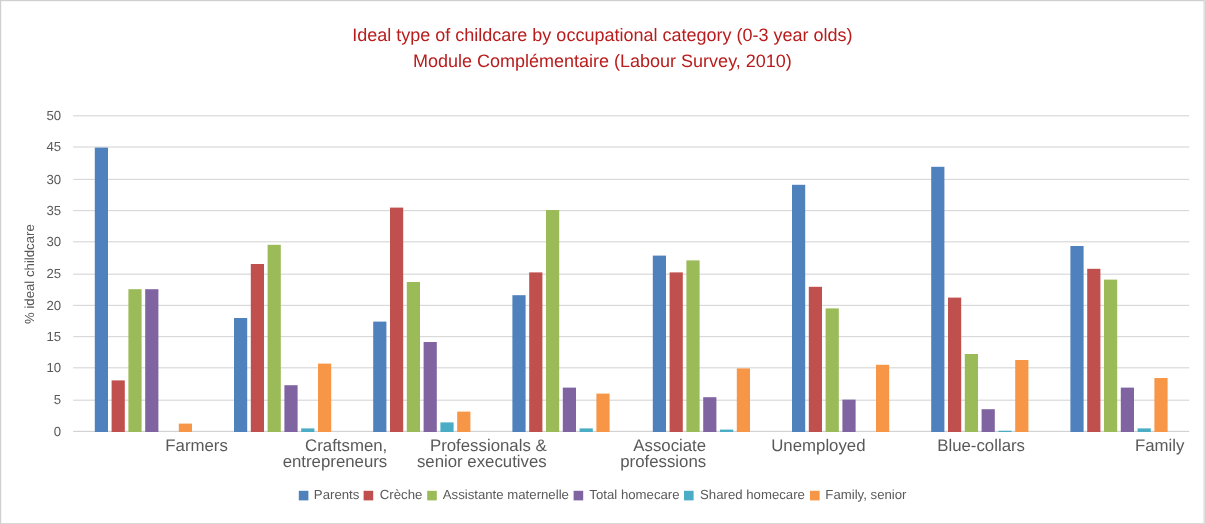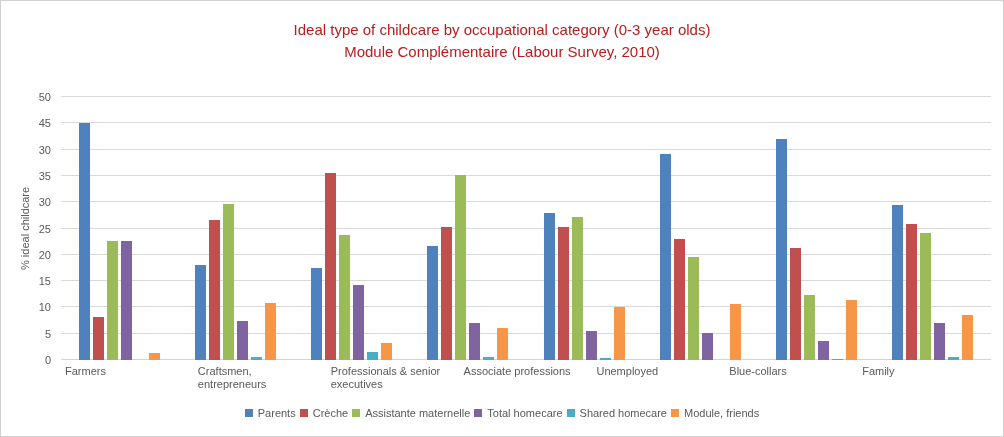--- a/index.html
+++ b/index.html
@@ -44,21 +44,21 @@
   .bar-group{
     flex:1;display:flex;align-items:flex-end;justify-content:center;
     gap:3px;
   }
   .bar{width:11px;}
   .x-axis-labels{
     position:absolute;left:60px;top:364px;width:930px;
     display:flex;
   }
   .x-axis-label{
-    flex:1;text-align:left;font-size:11px;line-height:13px;
+    flex:1;text-align:right;font-size:14px;line-height:13px;
     color:#595959;padding:0 4px;box-sizing:border-box;
   }
   .legend{
     position:absolute;left:0;top:406px;width:100%;
     display:flex;justify-content:center;align-items:center;
     column-gap:4px;
   }
   .legend-item{display:flex;align-items:center;}
   .legend-swatch{width:8px;height:8px;display:inline-block;margin-right:5px;}
   .legend-label{font-size:11px;color:#595959;white-space:nowrap;}
@@ -195,17 +195,17 @@
       <div class="legend-item">
         <span class="legend-swatch" style="background: rgb(128, 100, 162);"></span>
         <span class="legend-label">Total homecare</span>
       </div>
       <div class="legend-item">
         <span class="legend-swatch" style="background: rgb(75, 172, 198);"></span>
         <span class="legend-label">Shared homecare</span>
       </div>
       <div class="legend-item">
         <span class="legend-swatch" style="background: rgb(247, 150, 70);"></span>
-        <span class="legend-label">Module, friends</span>
+        <span class="legend-label">Family, senior</span>
       </div>
     </div>
 
 </div>
 
 </body></html>

